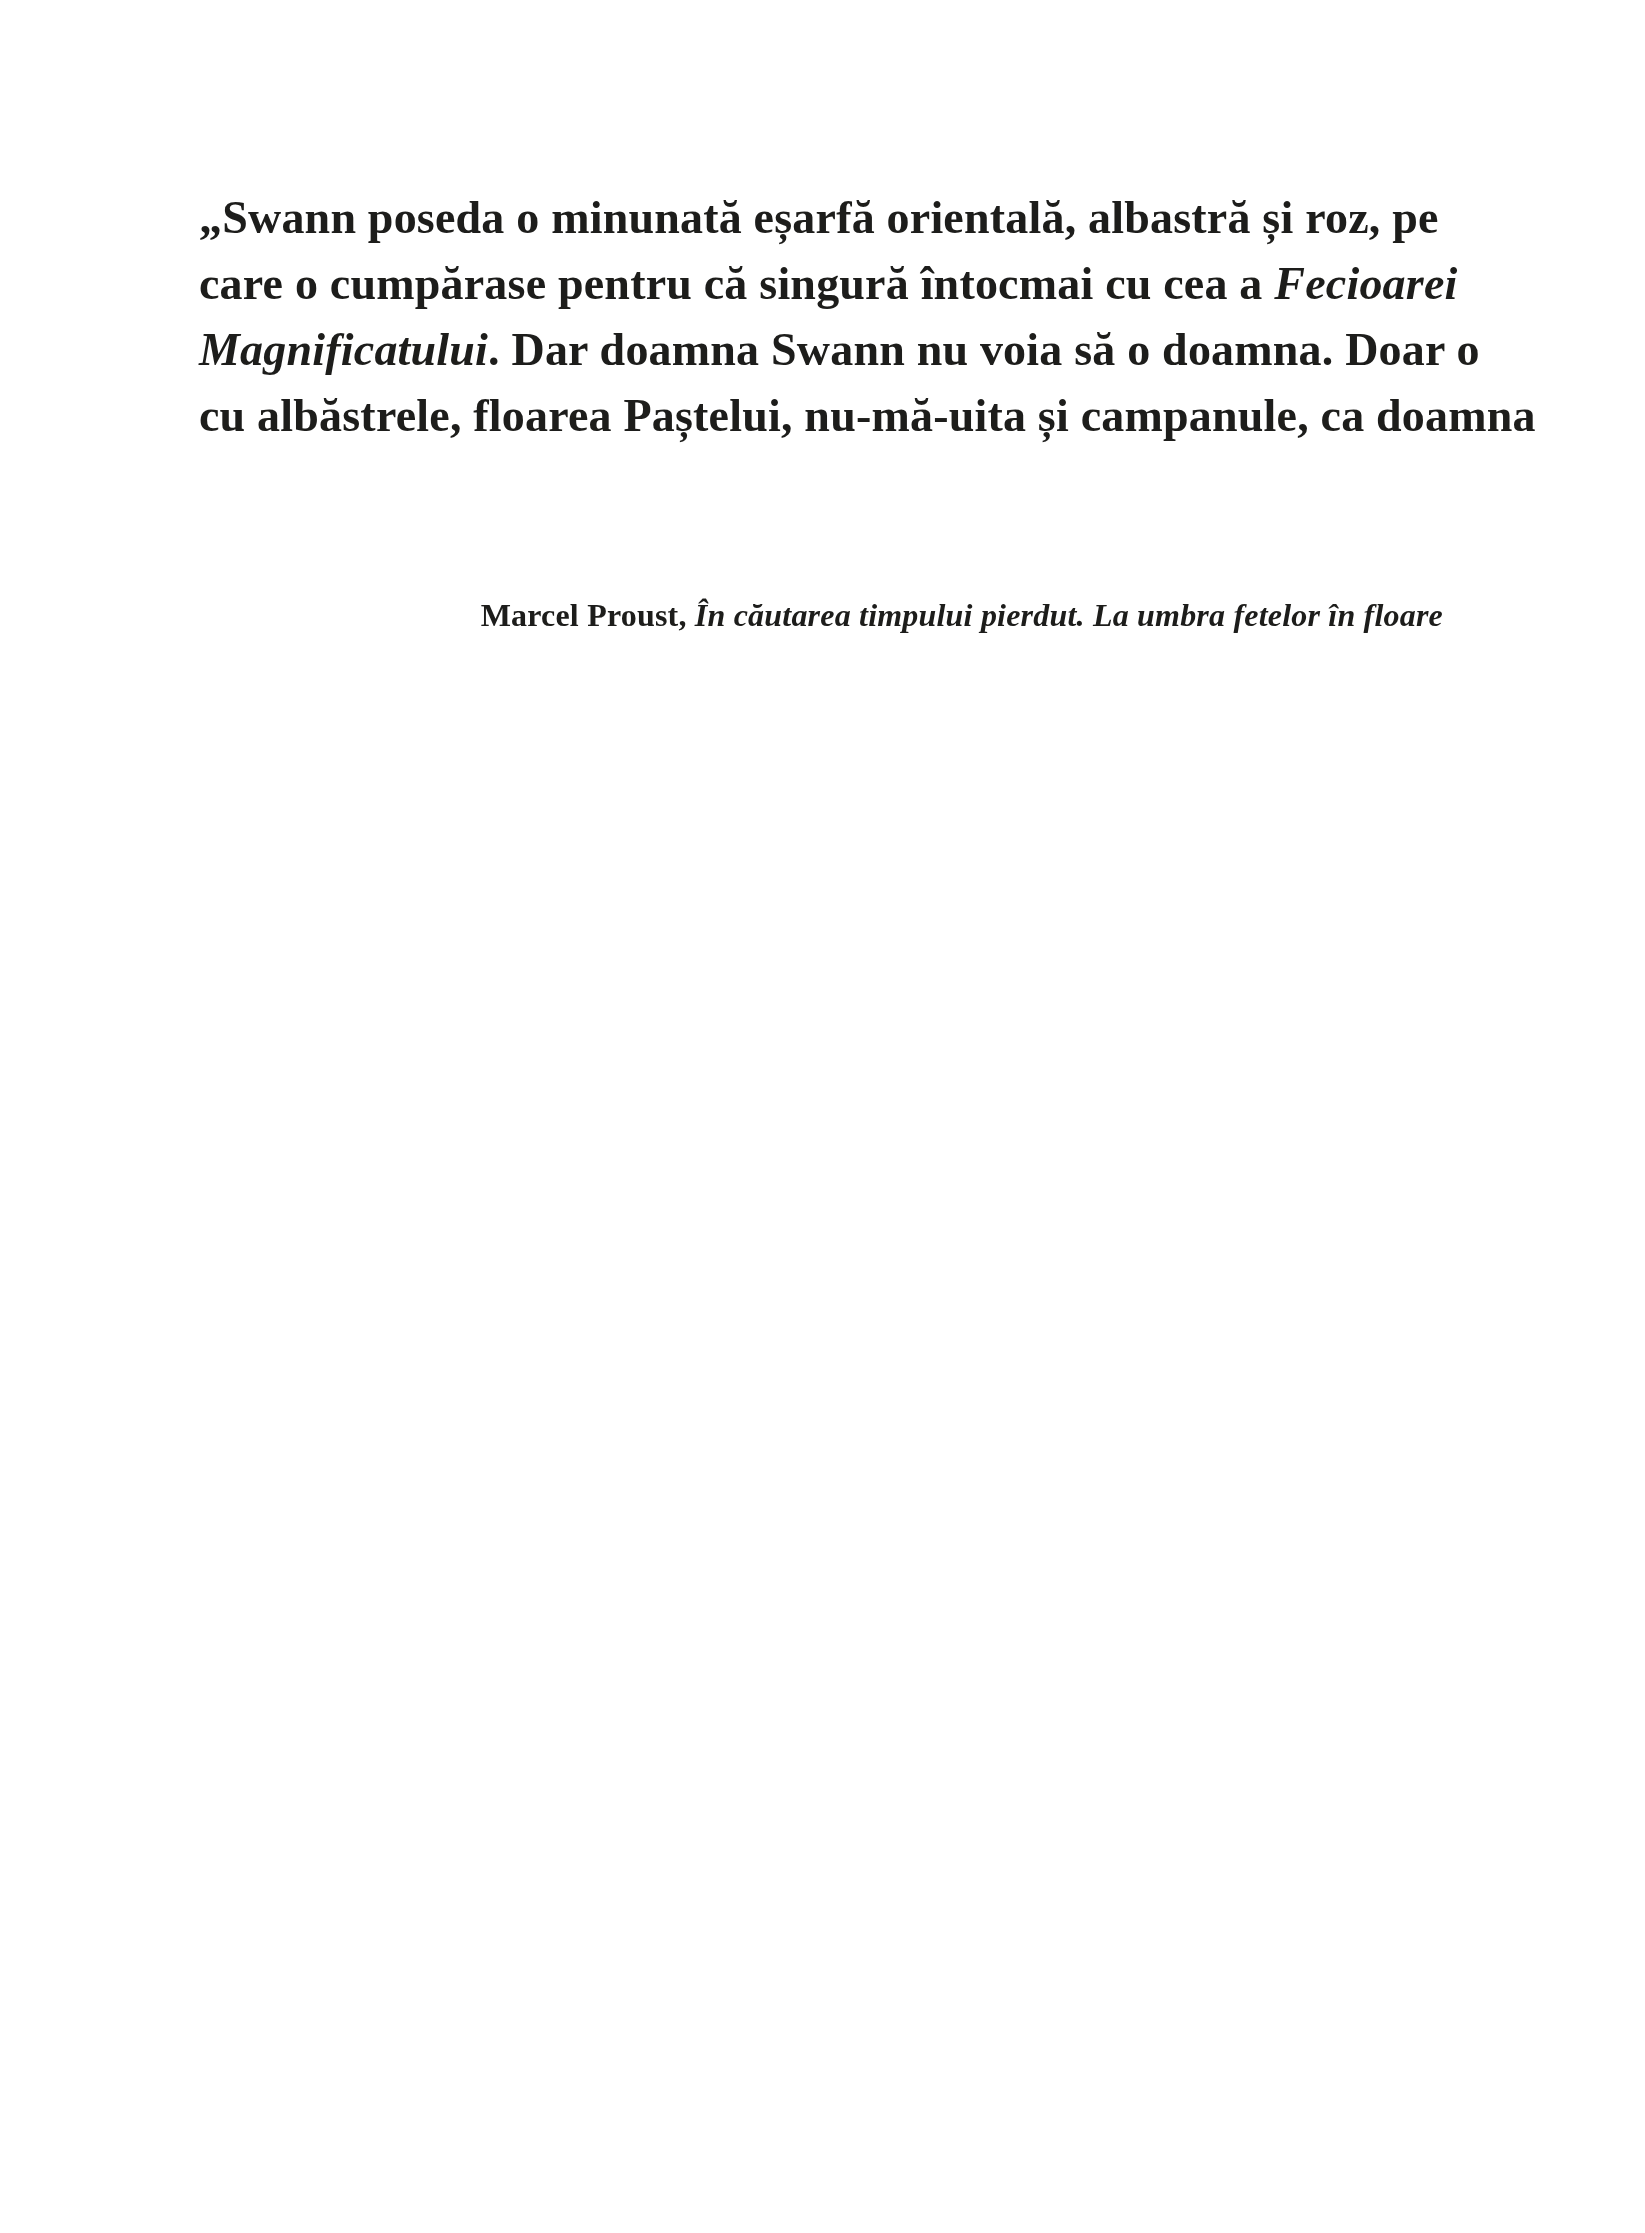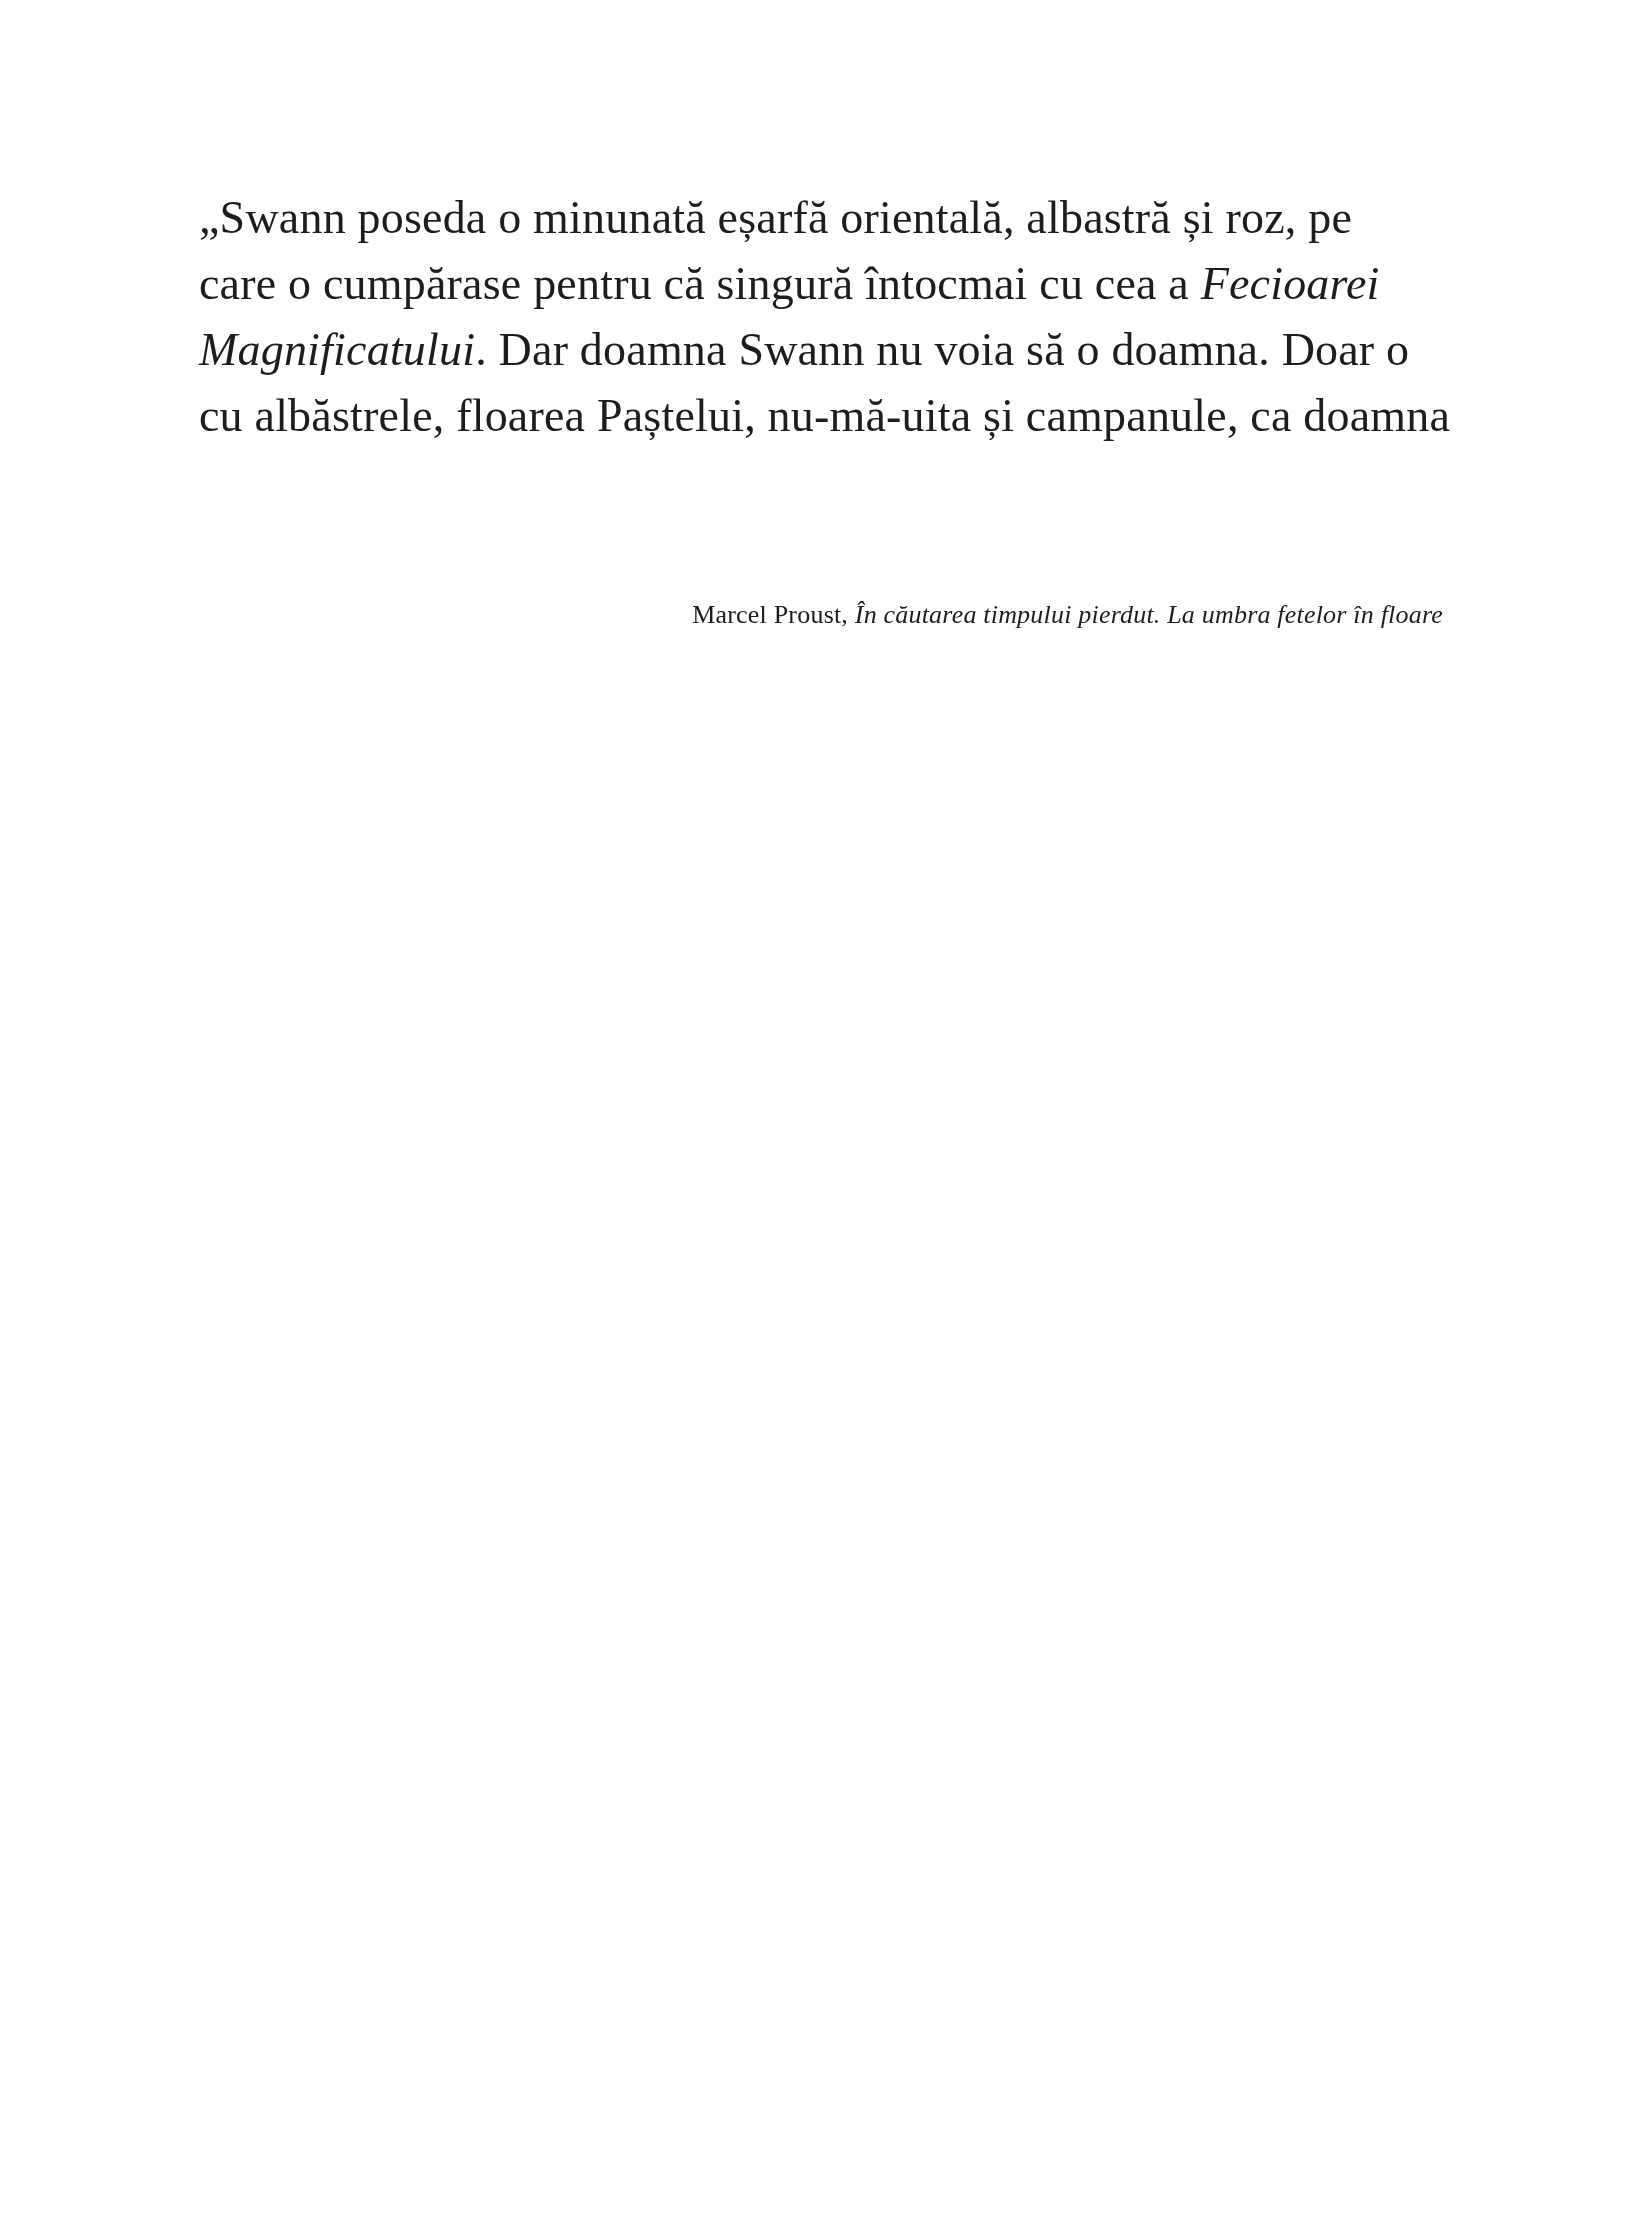--- a/index.html
+++ b/index.html
@@ -15,20 +15,21 @@
     color: #1d1d1b;
     -webkit-font-smoothing: antialiased;
   }
   .page {
     position: absolute;
     top: 0;
     left: 0;
     width: 1646px;
     height: 2234px;
     background: #ffffff;
+    font-weight: bold;
   }
   .quote-block {
     position: absolute;
     top: 185px;
     left: 199px;
     width: 1303px;
     font-size: 46px;
     line-height: 66px;
     letter-spacing: 0.2px;
   }
@@ -36,21 +37,21 @@
     white-space: nowrap;
   }
   .it {
     font-style: italic;
   }
   .attribution {
     position: absolute;
     top: 593px;
     left: 199px;
     width: 1244px;
-    font-size: 26px;
+    font-size: 32px;
     line-height: 44px;
     text-align: right;
     letter-spacing: 0.2px;
   }
 </style>
 </head>
 <body>
 
 <div class="page">
   <div class="quote-block">

